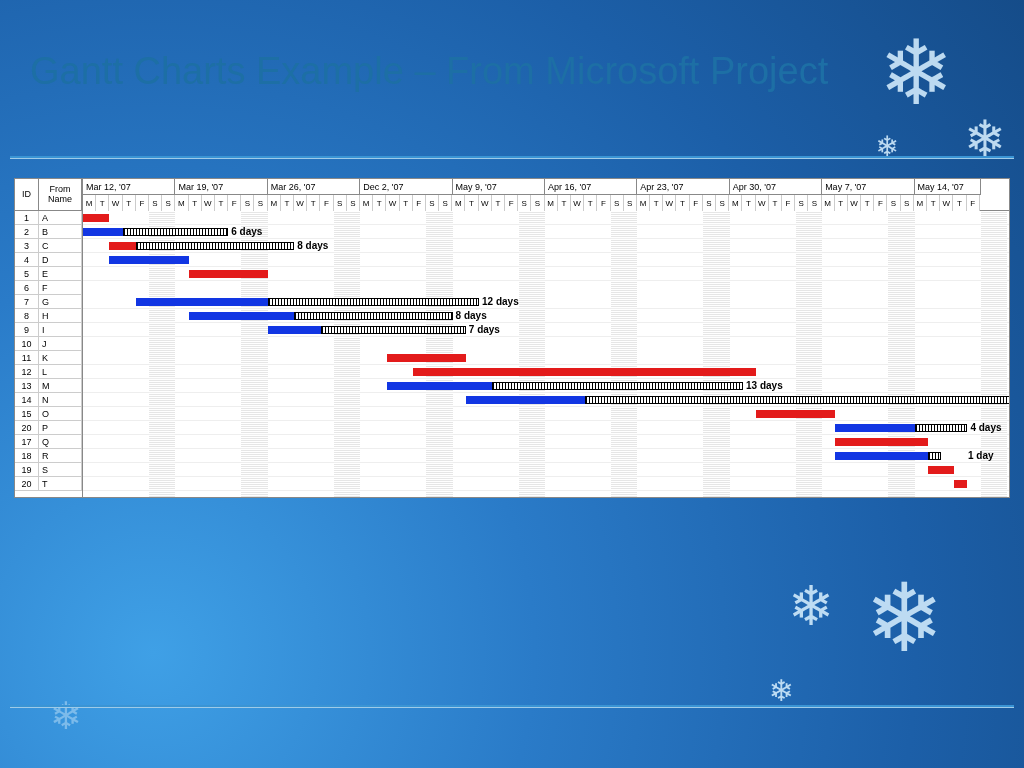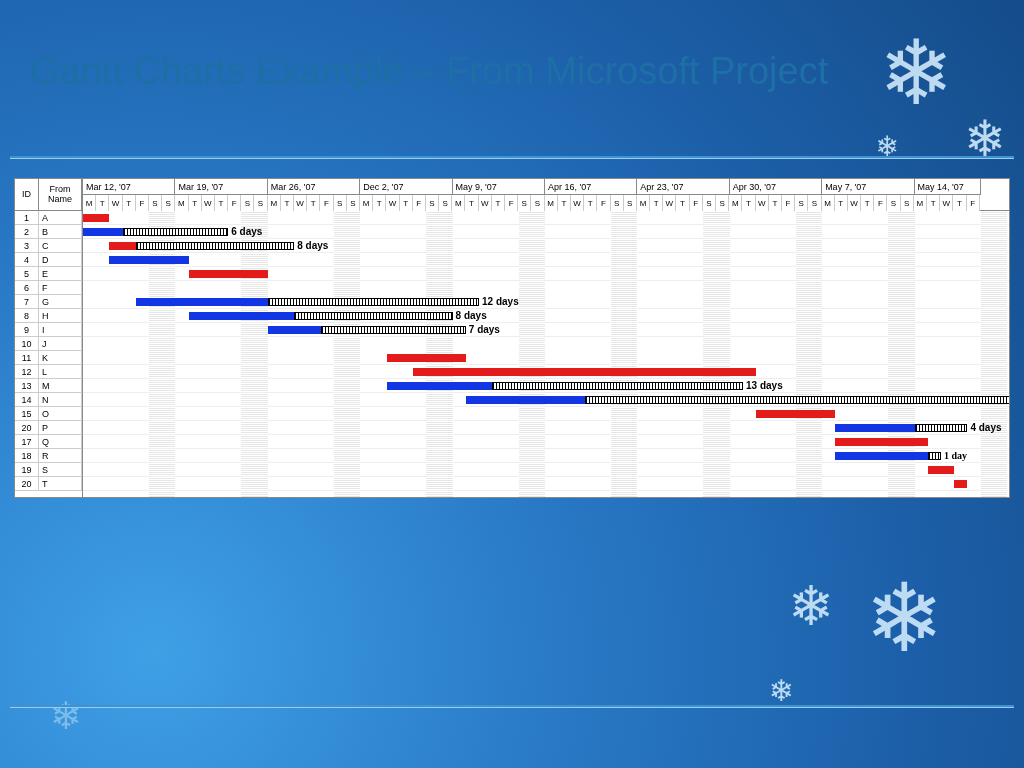--- a/index.html
+++ b/index.html
@@ -360,21 +360,21 @@
               <div class="bar-normal" style="left: 752.4px; width: 79.2px;"></div>
               <div class="bar-slack" style="left: 831.6px; width: 52.8px;"></div>
               <div class="slack-label" style="left: 887.4px;">4 days</div>
             </div>
             <div class="row" style="top: 224px;">
               <div class="bar-critical" style="left: 752.4px; width: 92.4px;"></div>
             </div>
             <div class="row" style="top: 238px;">
               <div class="bar-normal" style="left: 752.4px; width: 92.4px;"></div>
               <div class="bar-slack" style="left: 844.8px; width: 13.2px;"></div>
-              <div class="slack-label" style="left: 861px; font-family: Liberation Serif, serif;">1 day</div>
+              <div class="slack-label" style="left: 885px;">1 day</div>
             </div>
             <div class="row" style="top: 252px;">
               <div class="bar-critical" style="left: 844.8px; width: 26.4px;"></div>
             </div>
             <div class="row" style="top: 266px;">
               <div class="bar-critical" style="left: 871.2px; width: 13.2px;"></div>
             </div>
           </div>
     </div>
   </div>

